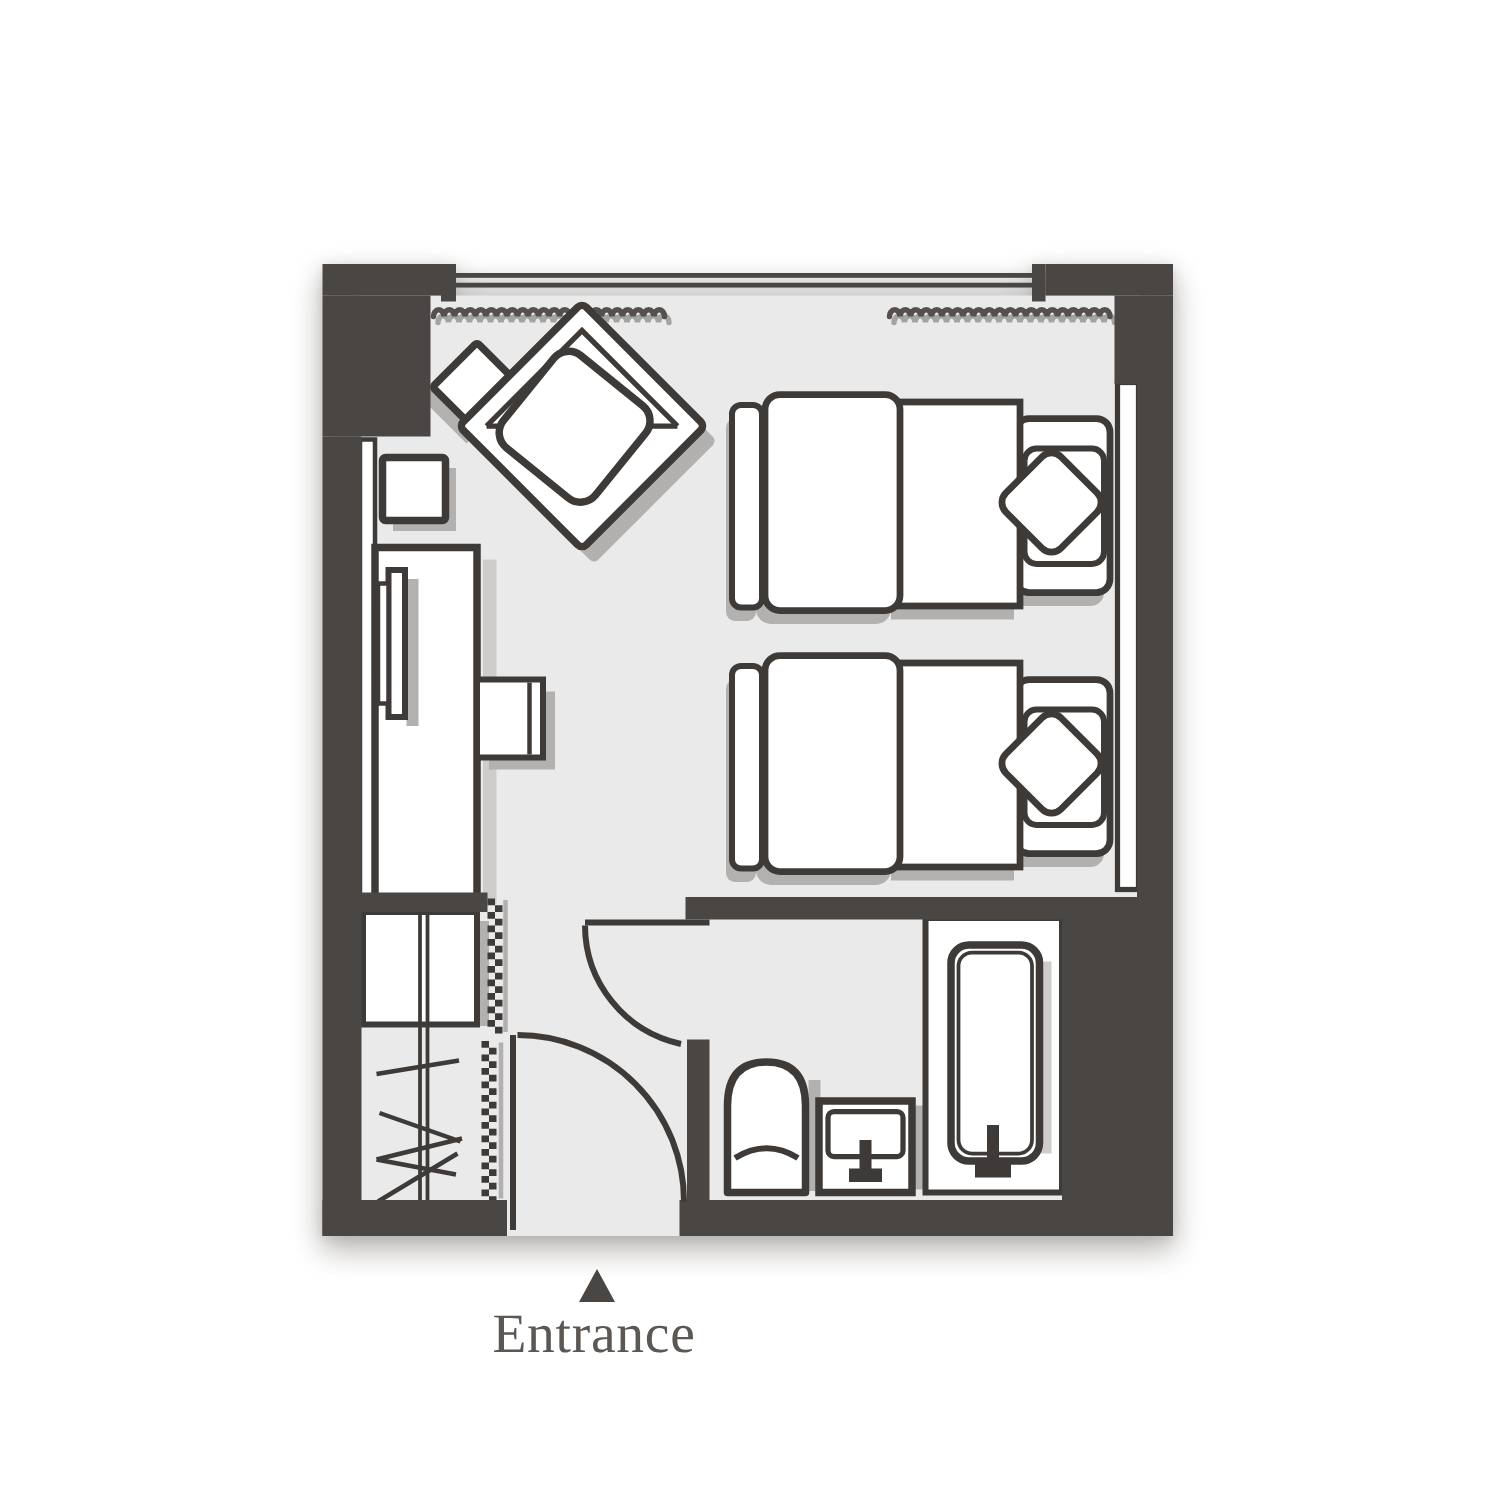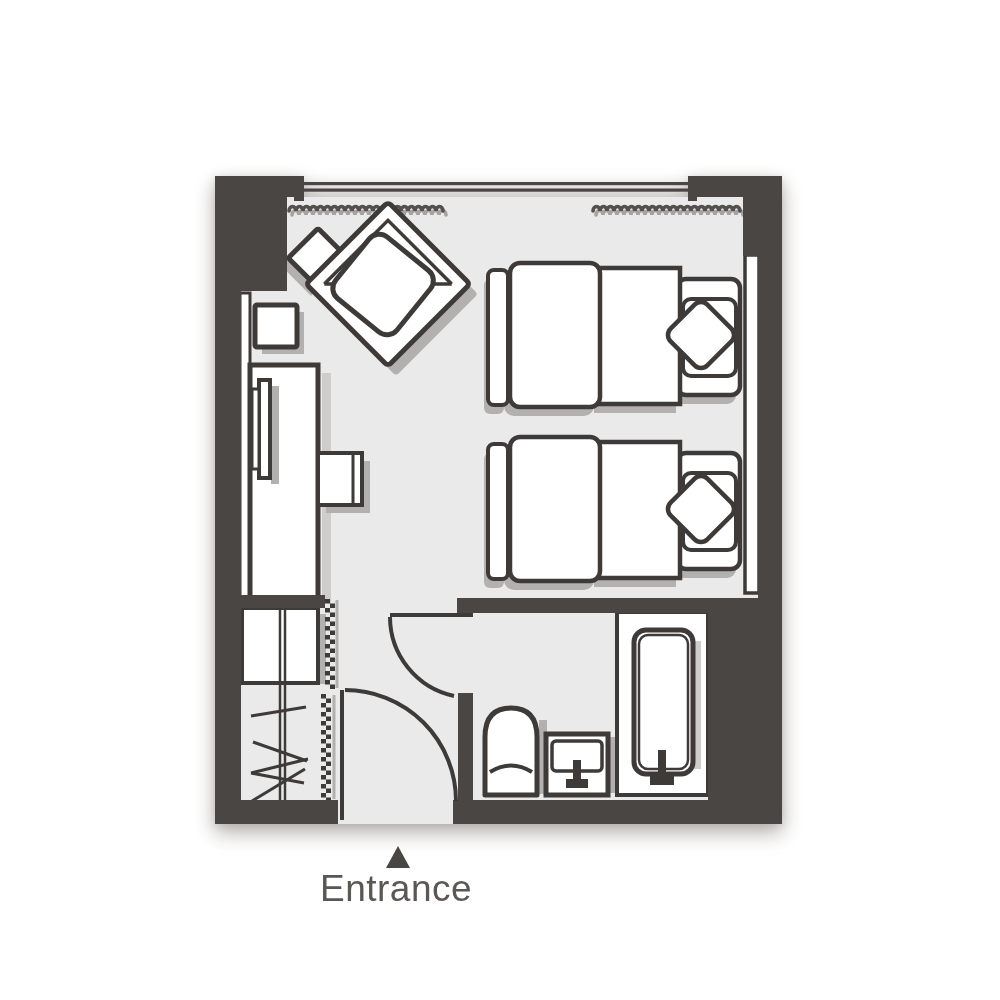--- a/index.html
+++ b/index.html
@@ -2,21 +2,21 @@
 <html style="--wall: #4a4643; --floor: #eaeaea; --line: #3e3a38; --white: #ffffff; --shadow: #b3b1af; --shadow_light: #cfcdcb; --curtain: #55504d; --curtain_shadow: #a5a3a1; --text: #5b5753; --page: #ffffff;"><head>
 <meta charset="utf-8">
 <style>
   :root{
     --wall:#4a4643; --floor:#eaeaea; --line:#3e3a38; --white:#ffffff;
     --shadow:#b3b1af; --shadow_light:#cfcdcb; --curtain:#55504d;
     --curtain_shadow:#a5a3a1; --text:#5b5753; --page:#ffffff;
   }
   html,body{margin:0;padding:0;background:var(--page);}
   .canvas{position:relative;width:1000px;height:1000px;background:var(--page);
-          font-family:Liberation Sans, sans-serif;overflow:hidden;}
+          font-family:Liberation Serif, serif;overflow:hidden;}
   svg{position:absolute;left:0;top:0;}
   .plan{filter:drop-shadow(0 8px 10px rgba(110,104,98,.45)) drop-shadow(0 2px 4px rgba(120,115,110,.25));}
   .entrance-label{font-size:37px;letter-spacing:.5px;fill:var(--text);}
 </style>
 </head>
 <body>
 
 <div class="canvas">
 <svg width="1000" height="1000" viewBox="0 0 1000 1000">
   <defs>

